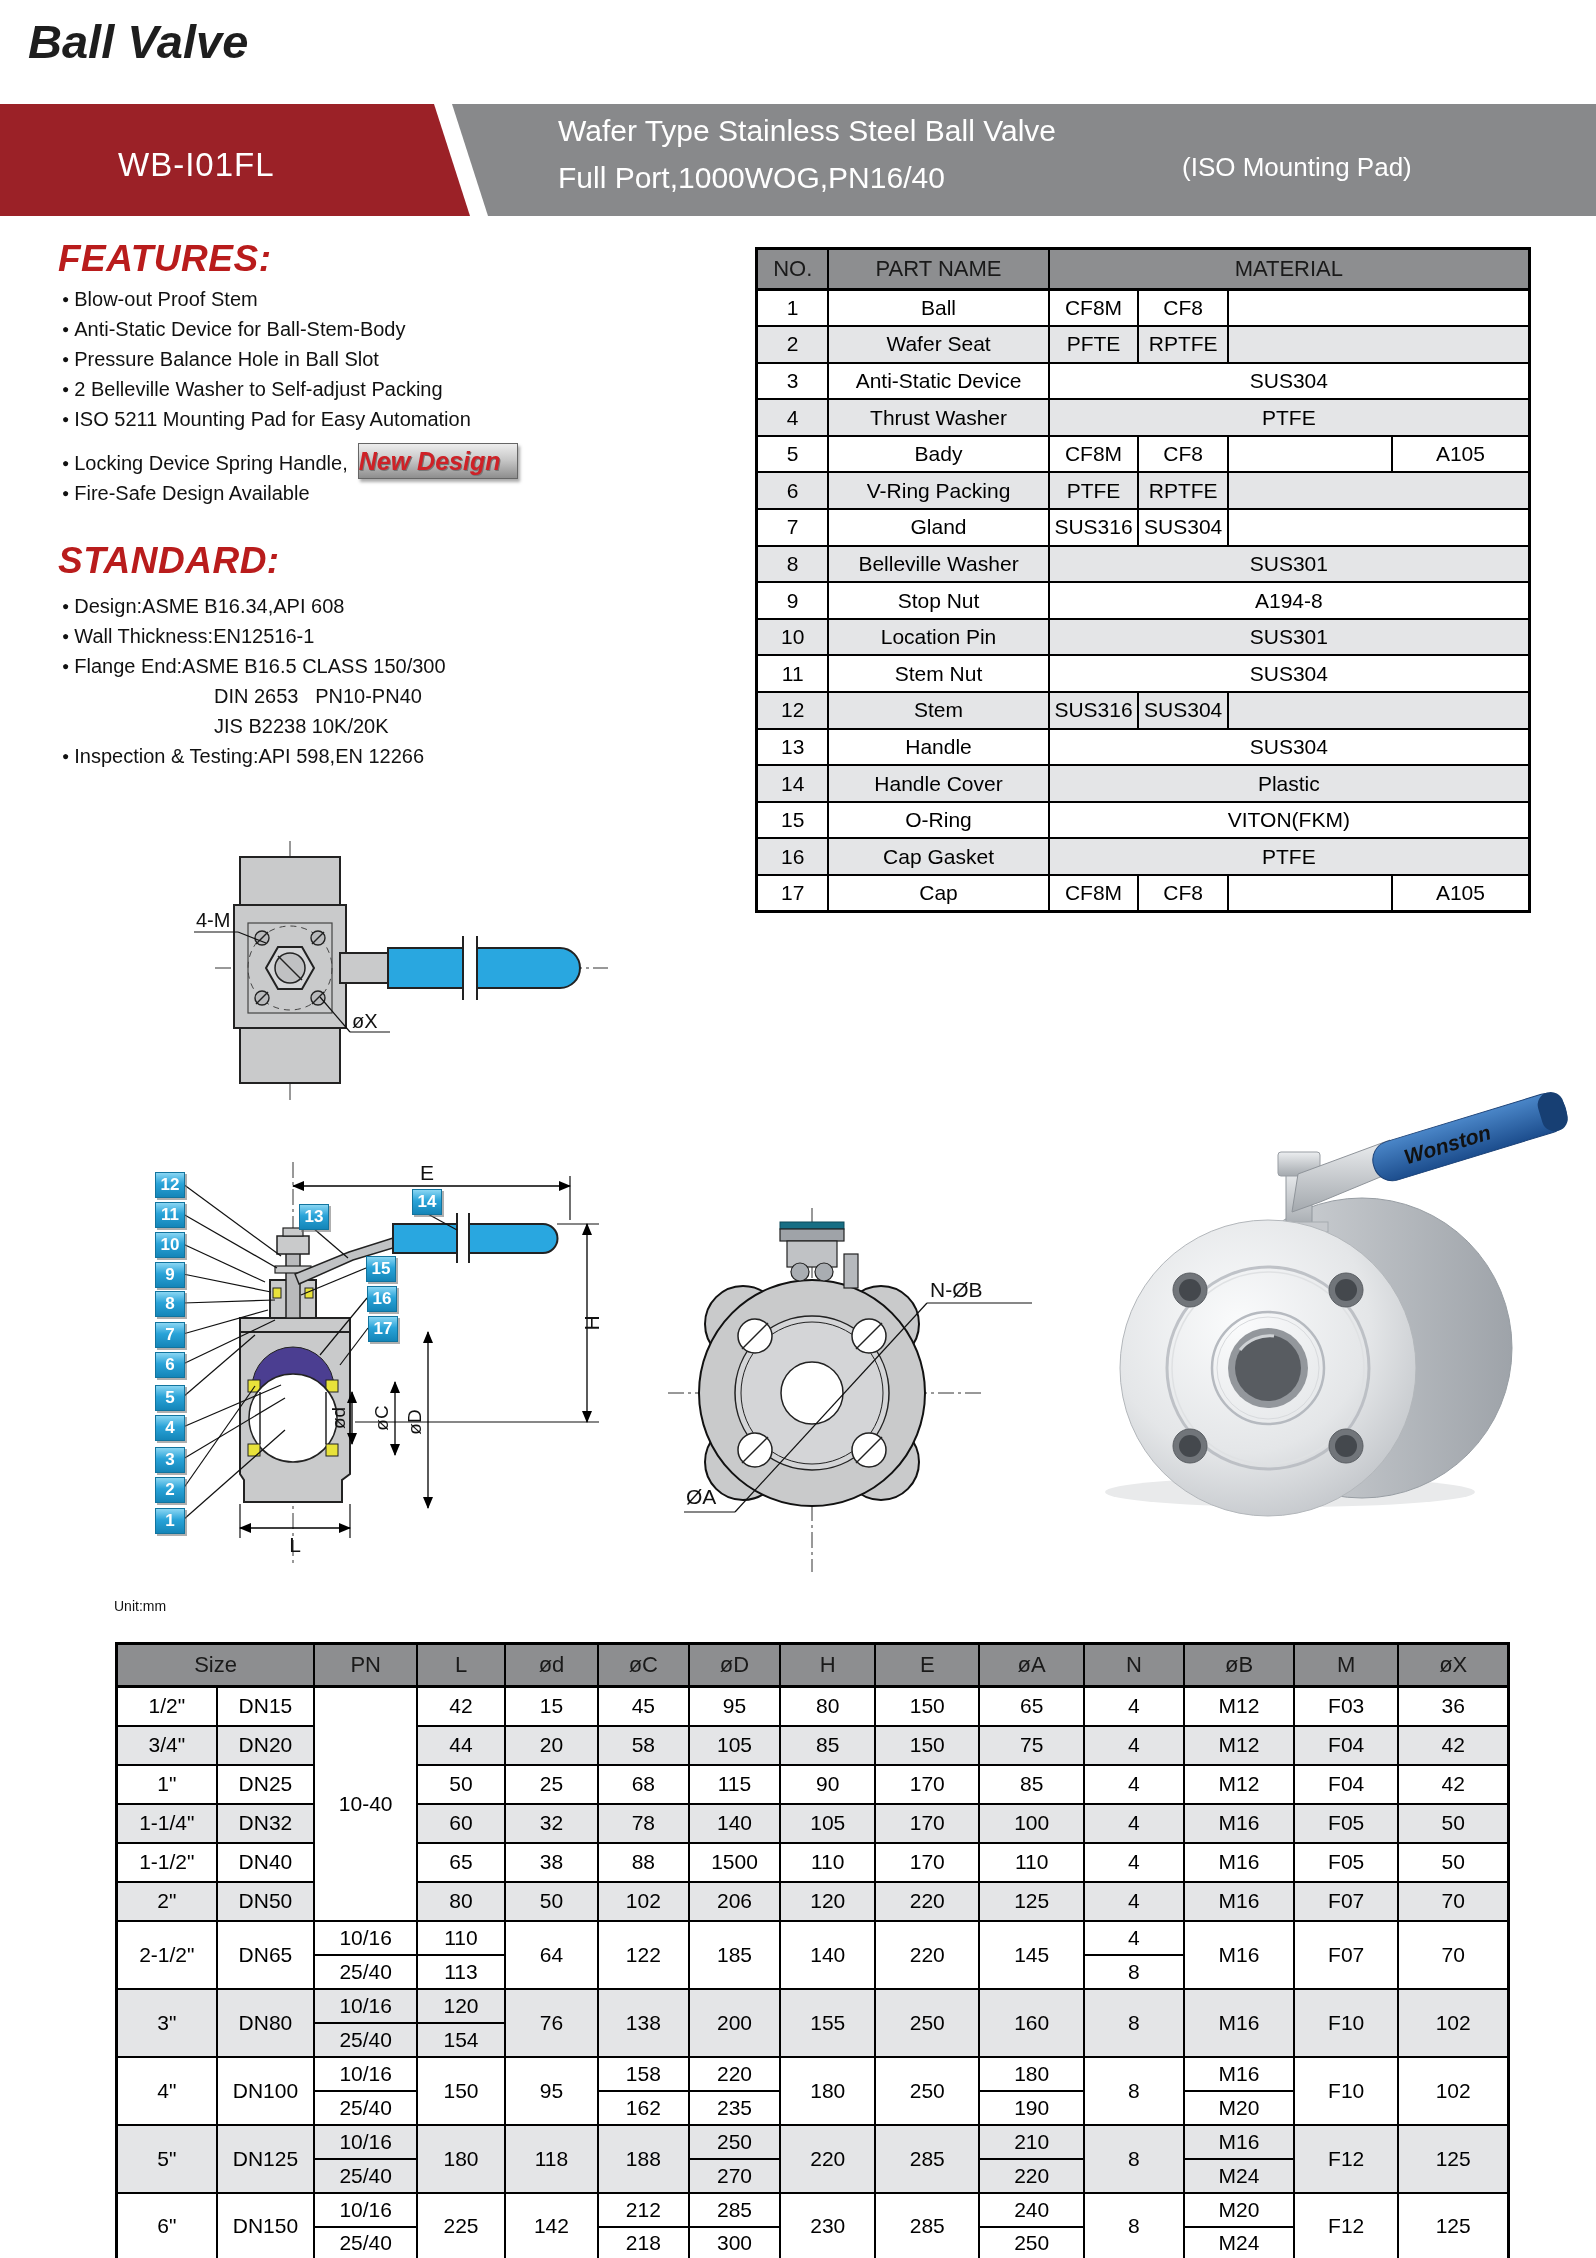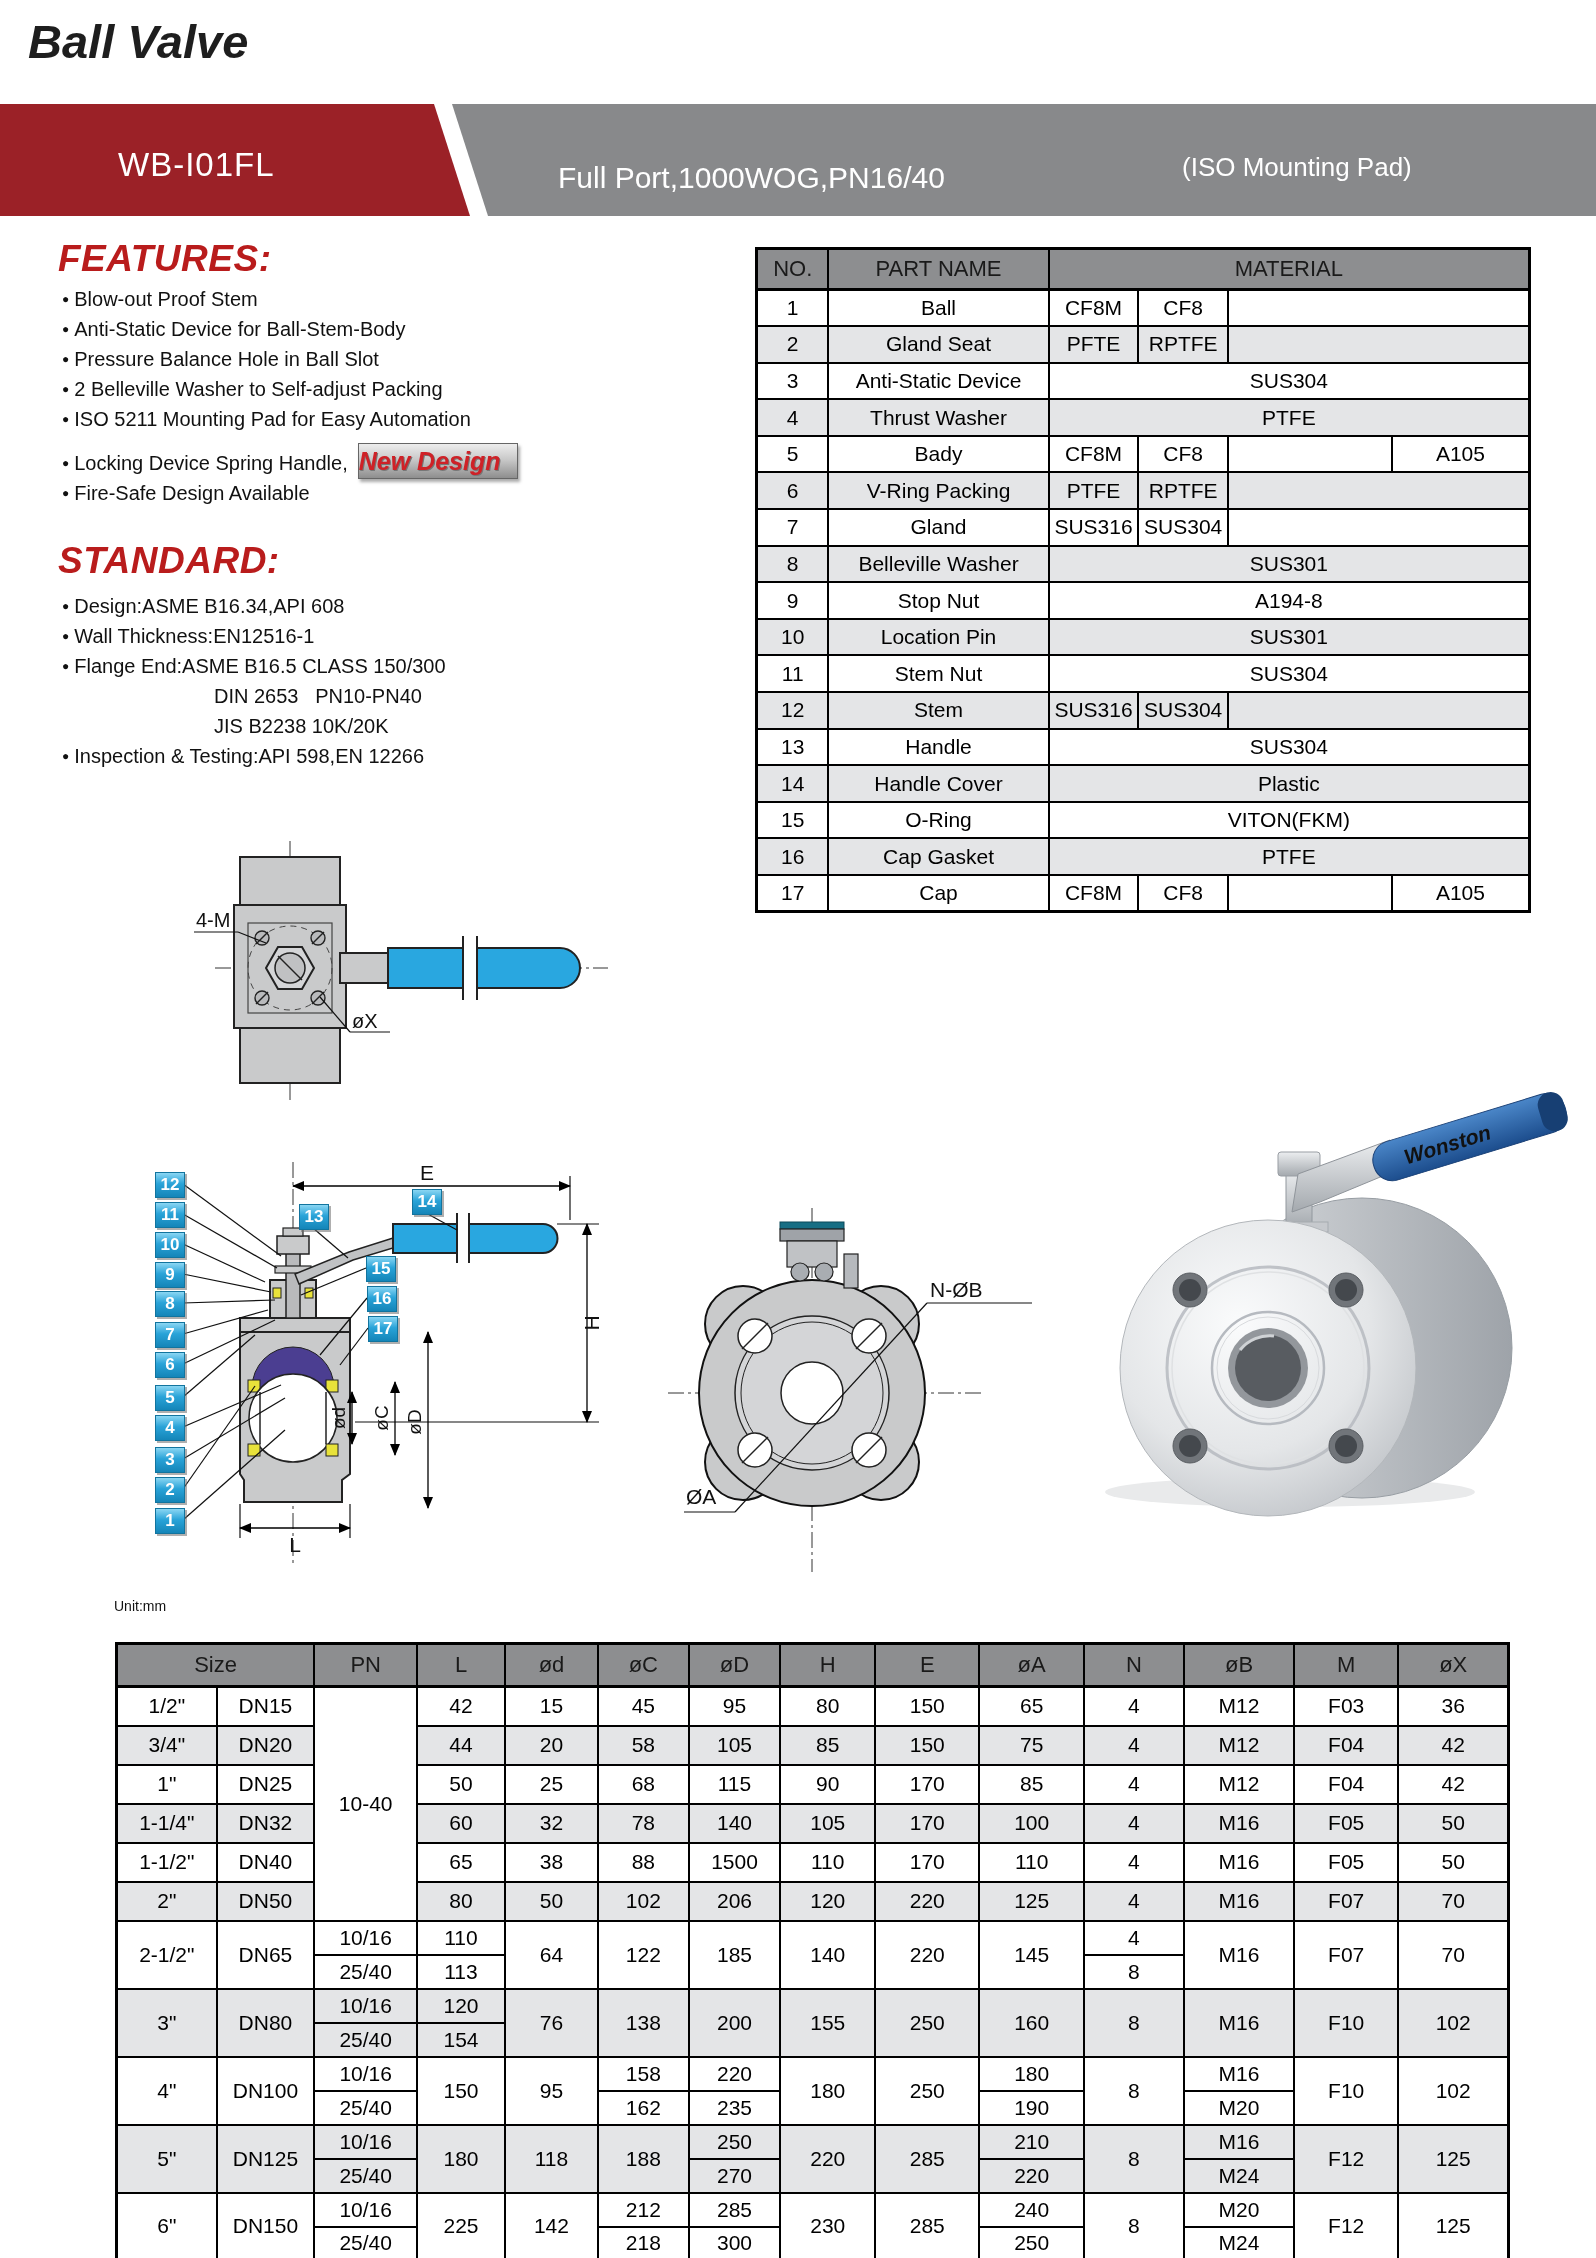--- a/index.html
+++ b/index.html
@@ -55,20 +55,21 @@
 <body>
 
 <div id="page">
 
   <div class="title">Ball Valve</div>
 
   <div class="banner">
     <div class="banner-gray"></div>
     <div class="banner-red"></div>
     <div class="banner-model">WB-I01FL</div>
+    <div class="bl1">Wafer Type Stainless Steel Ball Valve</div>
     <div class="bl2">Full Port,1000WOG,PN16/40</div>
     <div class="bnote">(ISO Mounting Pad)</div>
   </div>
 
   <div class="sect-head" style="top:238px;">FEATURES:</div>
   <ul class="blist" style="left:62px;top:286px;">
     <li><span>Blow-out Proof Stem</span></li>
     <li><span>Anti-Static Device for Ball-Stem-Body</span></li>
     <li><span>Pressure Balance Hole in Ball Slot</span></li>
     <li><span>2 Belleville Washer to Self-adjust Packing</span></li>
@@ -106,21 +107,21 @@
       <tbody>
         <tr style="height: 36.6px;">
           <td>1</td>
           <td>Ball</td>
           <td>CF8M</td>
           <td>CF8</td>
           <td colspan="2"></td>
         </tr>
         <tr class="shade" style="height: 36.6px;">
           <td>2</td>
-          <td>Gland Seat</td>
+          <td>Wafer Seat</td>
           <td>PFTE</td>
           <td>RPTFE</td>
           <td colspan="2"></td>
         </tr>
         <tr style="height: 36.6px;">
           <td>3</td>
           <td>Anti-Static Device</td>
           <td colspan="4">SUS304</td>
         </tr>
         <tr class="shade" style="height: 36.6px;">

